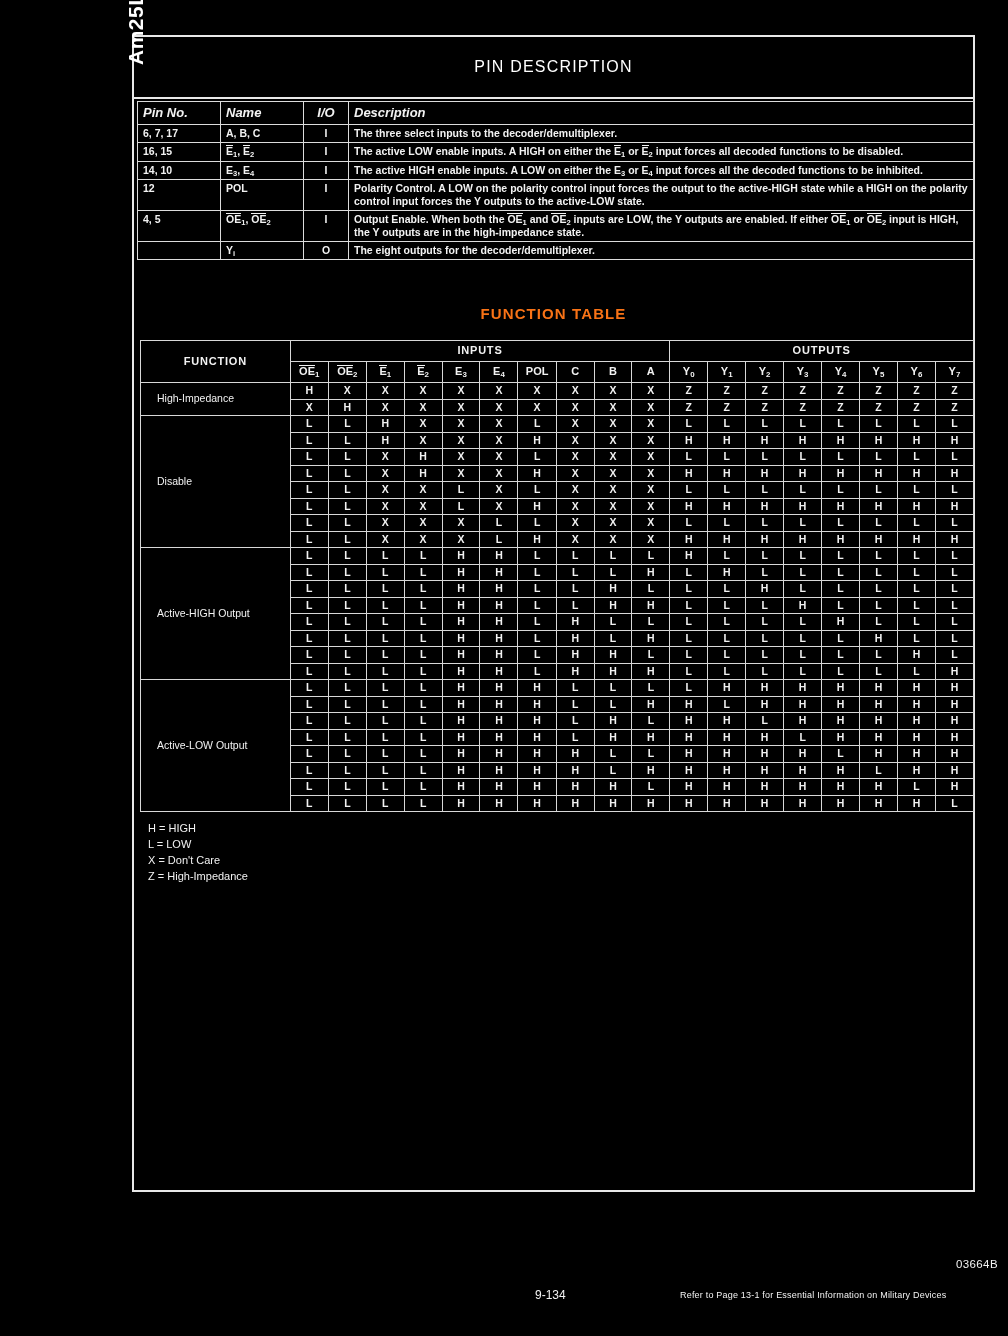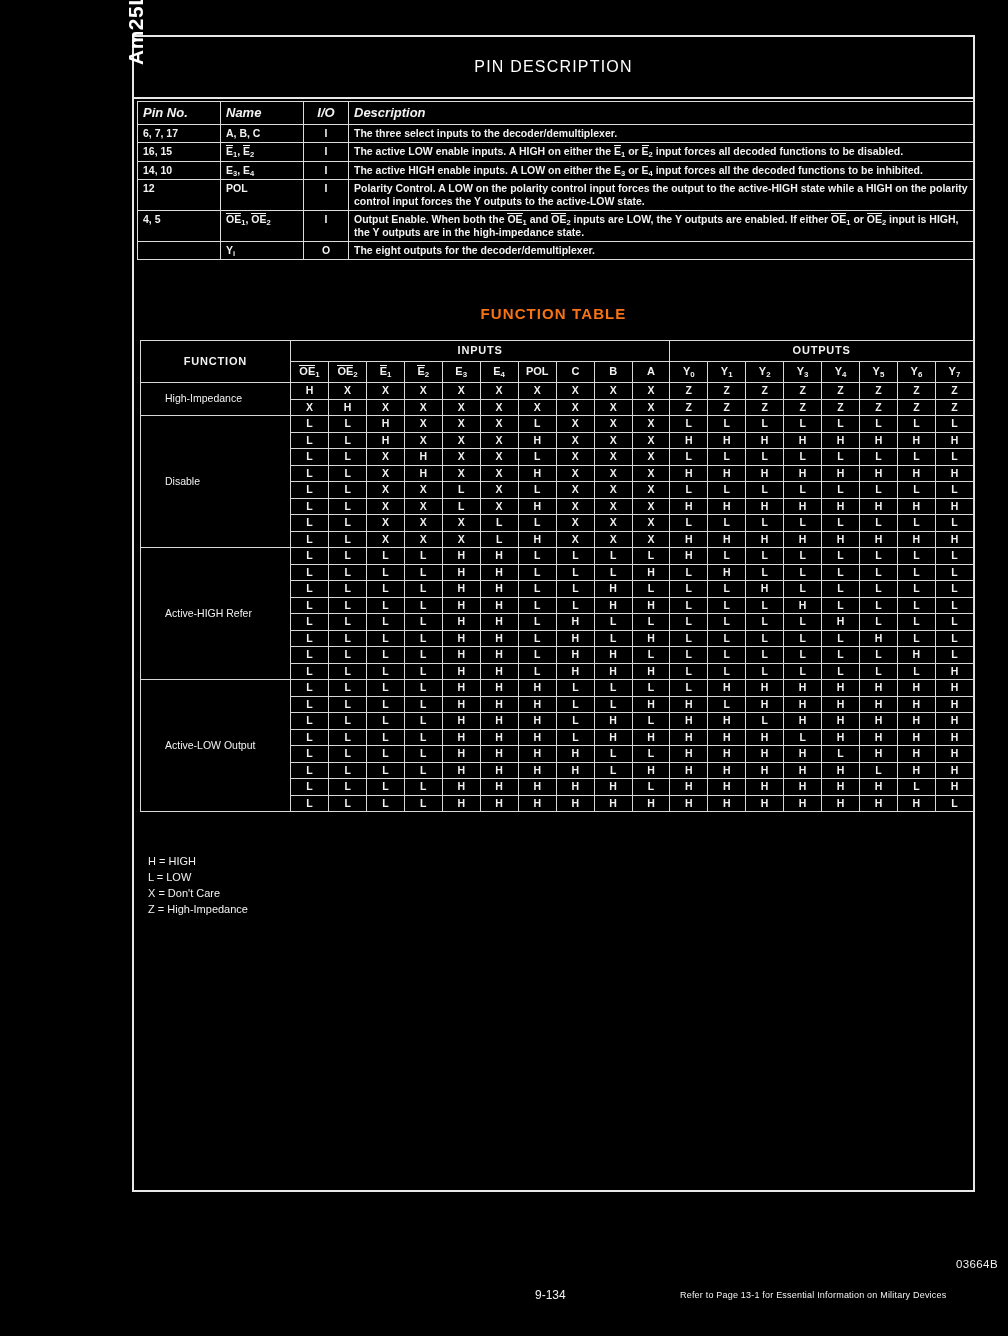--- a/index.html
+++ b/index.html
@@ -54,28 +54,28 @@
     border:1px solid #d8d8d8;text-align:center;font-weight:bold;
     padding:0;line-height:15.5px;height:15.5px;
   }
   .ftable th.grp{font-size:11px;letter-spacing:.8px;height:20px;}
   .ftable th.colh{font-size:11px;height:20px;}
   .ftable th.fn{
     font-size:11px;letter-spacing:.8px;font-weight:bold;
     width:152px;vertical-align:middle;
   }
   .ftable td.fn{
-    font-size:10.5px;font-weight:normal;text-align:left;padding-left:24px;
+    font-size:10.5px;font-weight:normal;text-align:left;padding-left:16px;
     vertical-align:middle;
   }
   .ftable td.v{width:38px;font-size:10.5px;}
   .ftable tr.secstart td, .ftable tr.secstart th{border-top:1.6px solid #f0f0f0;}
   
   .legend{
-    position:absolute;left:14px;top:816px;font-size:11px;line-height:16px;
+    position:absolute;left:14px;top:783px;font-size:11px;line-height:16px;
     font-weight:normal;
   }
   
   .foot-code{
     position:absolute;right:10px;top:1258px;font-size:11.5px;letter-spacing:.4px;
   }
   .foot-page{
     position:absolute;left:535px;top:1288px;font-size:12px;
   }
   .foot-note{
@@ -367,21 +367,21 @@
           <td class="v">H</td>
           <td class="v">H</td>
           <td class="v">H</td>
           <td class="v">H</td>
           <td class="v">H</td>
           <td class="v">H</td>
           <td class="v">H</td>
           <td class="v">H</td>
         </tr>
         <tr class="secstart">
-          <td class="fn" rowspan="8">Active-HIGH Refer</td>
+          <td class="fn" rowspan="8">Active-HIGH Output</td>
           <td class="v">L</td>
           <td class="v">L</td>
           <td class="v">L</td>
           <td class="v">L</td>
           <td class="v">H</td>
           <td class="v">H</td>
           <td class="v">L</td>
           <td class="v">L</td>
           <td class="v">L</td>
           <td class="v">L</td>

